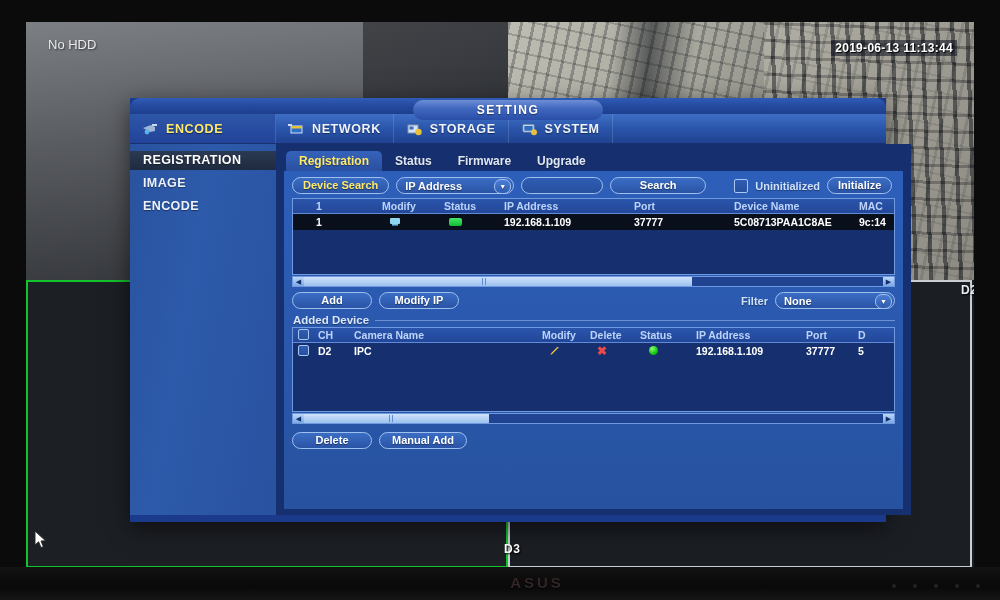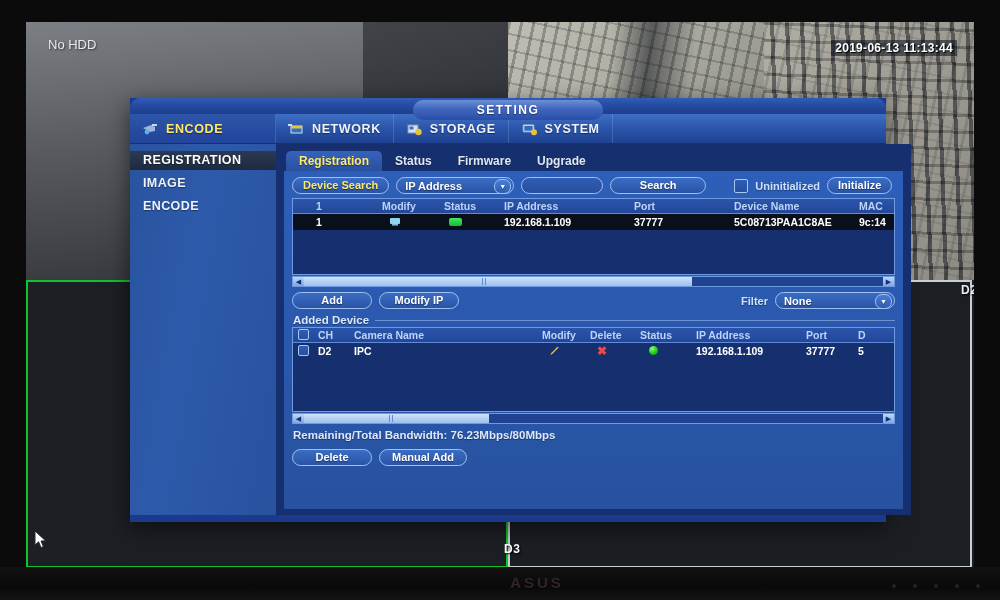--- a/index.html
+++ b/index.html
@@ -536,21 +536,20 @@
             <div class="hscroll">
               <div class="hs-btn">◀</div>
               <div class="hs-track">
                 <div class="hs-thumb" style="width:32%">
                   <span class="hs-grip"></span>
                 </div>
               </div>
               <div class="hs-btn">▶</div>
             </div>
 
-            <div class="bandwidth">Remaining/Total Bandwidth: 76.23Mbps/80Mbps</div>
 
             <div class="row" style="margin-top:8px">
               <div class="btn" style="width:80px">Delete</div>
               <div class="btn" style="width:88px">Manual Add</div>
             </div>
 
           </div>
         </div>
       </div>
     </div>

